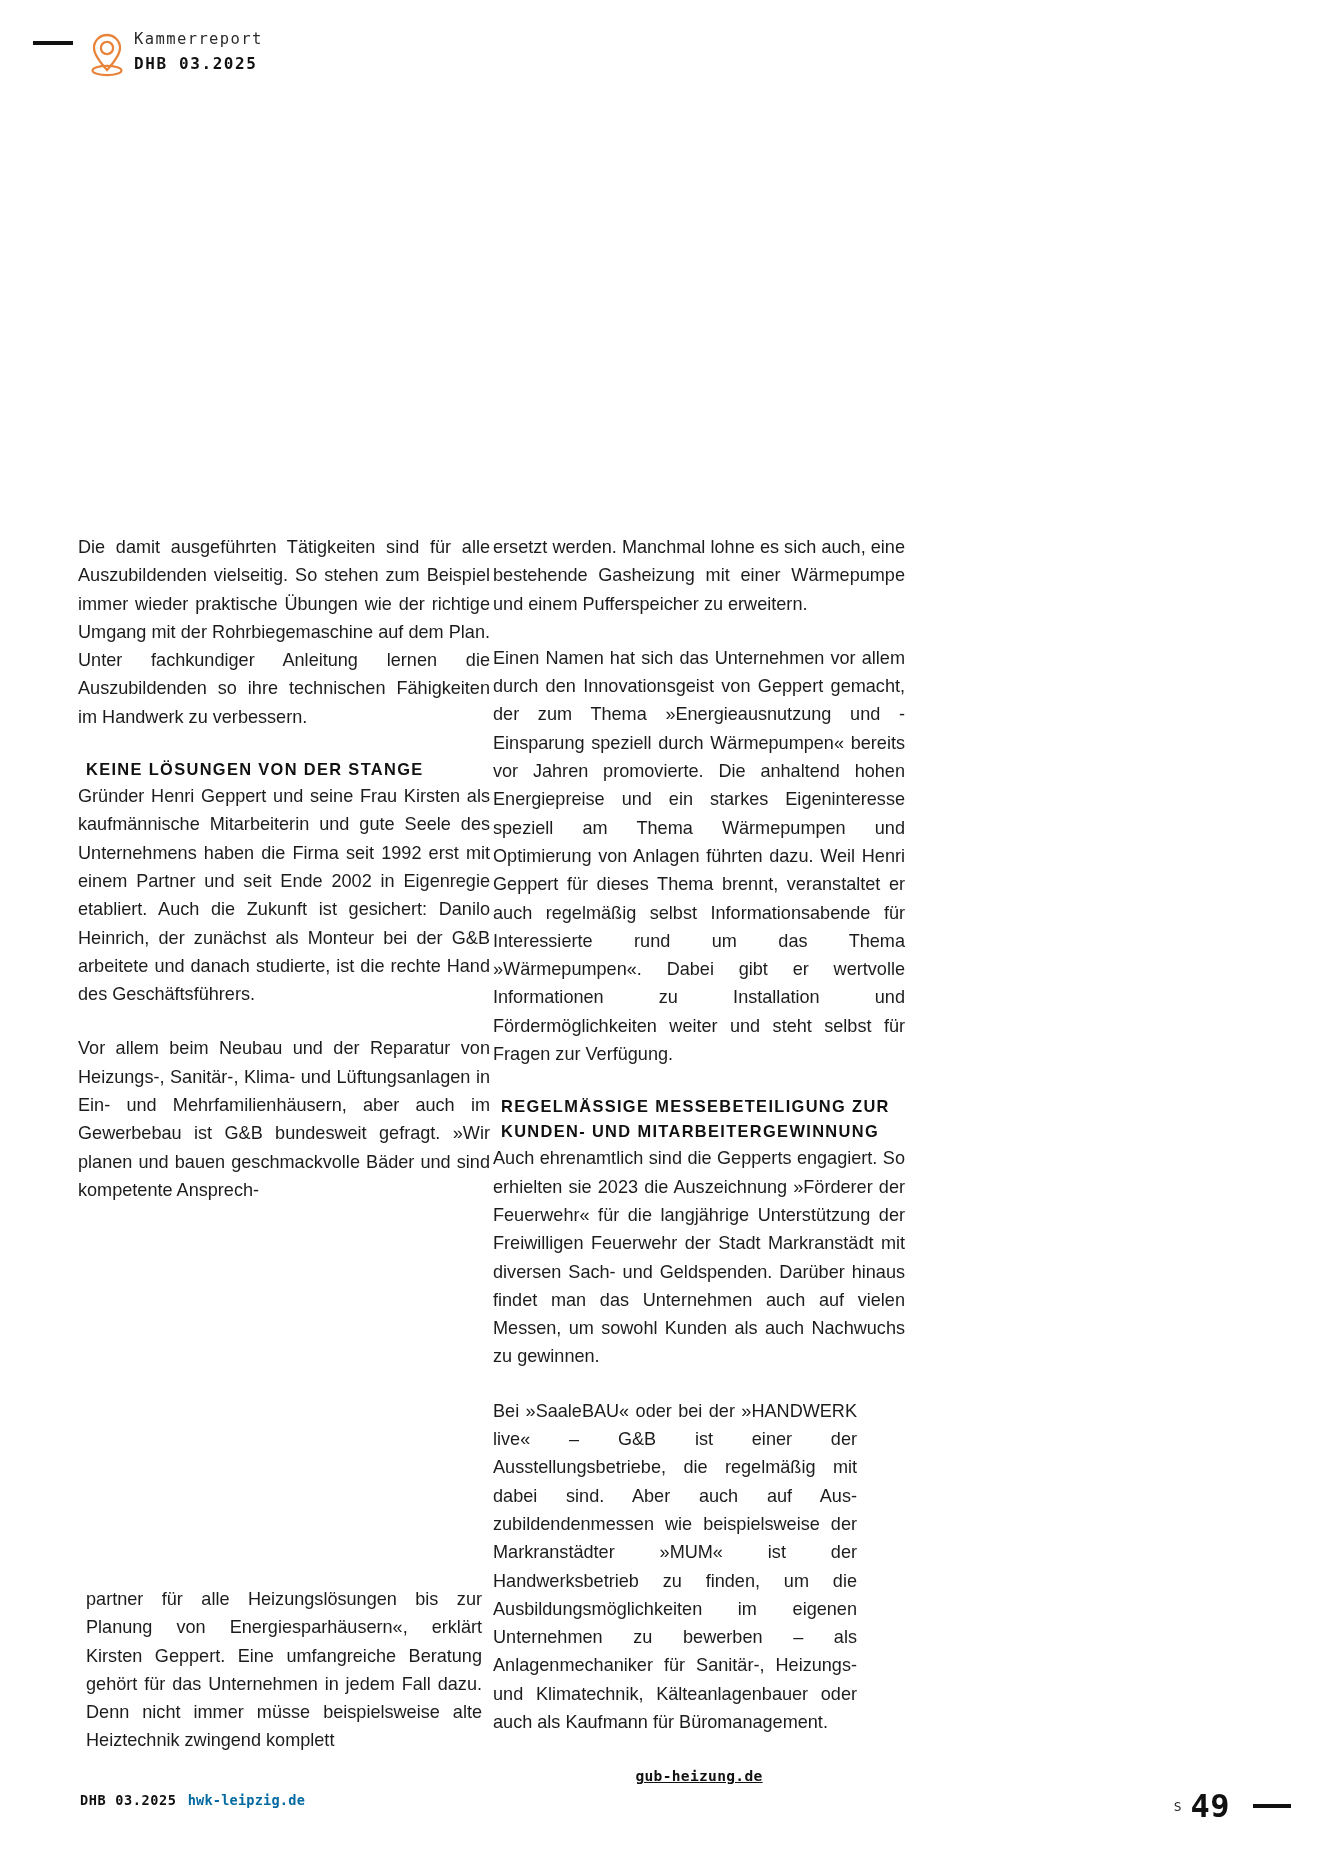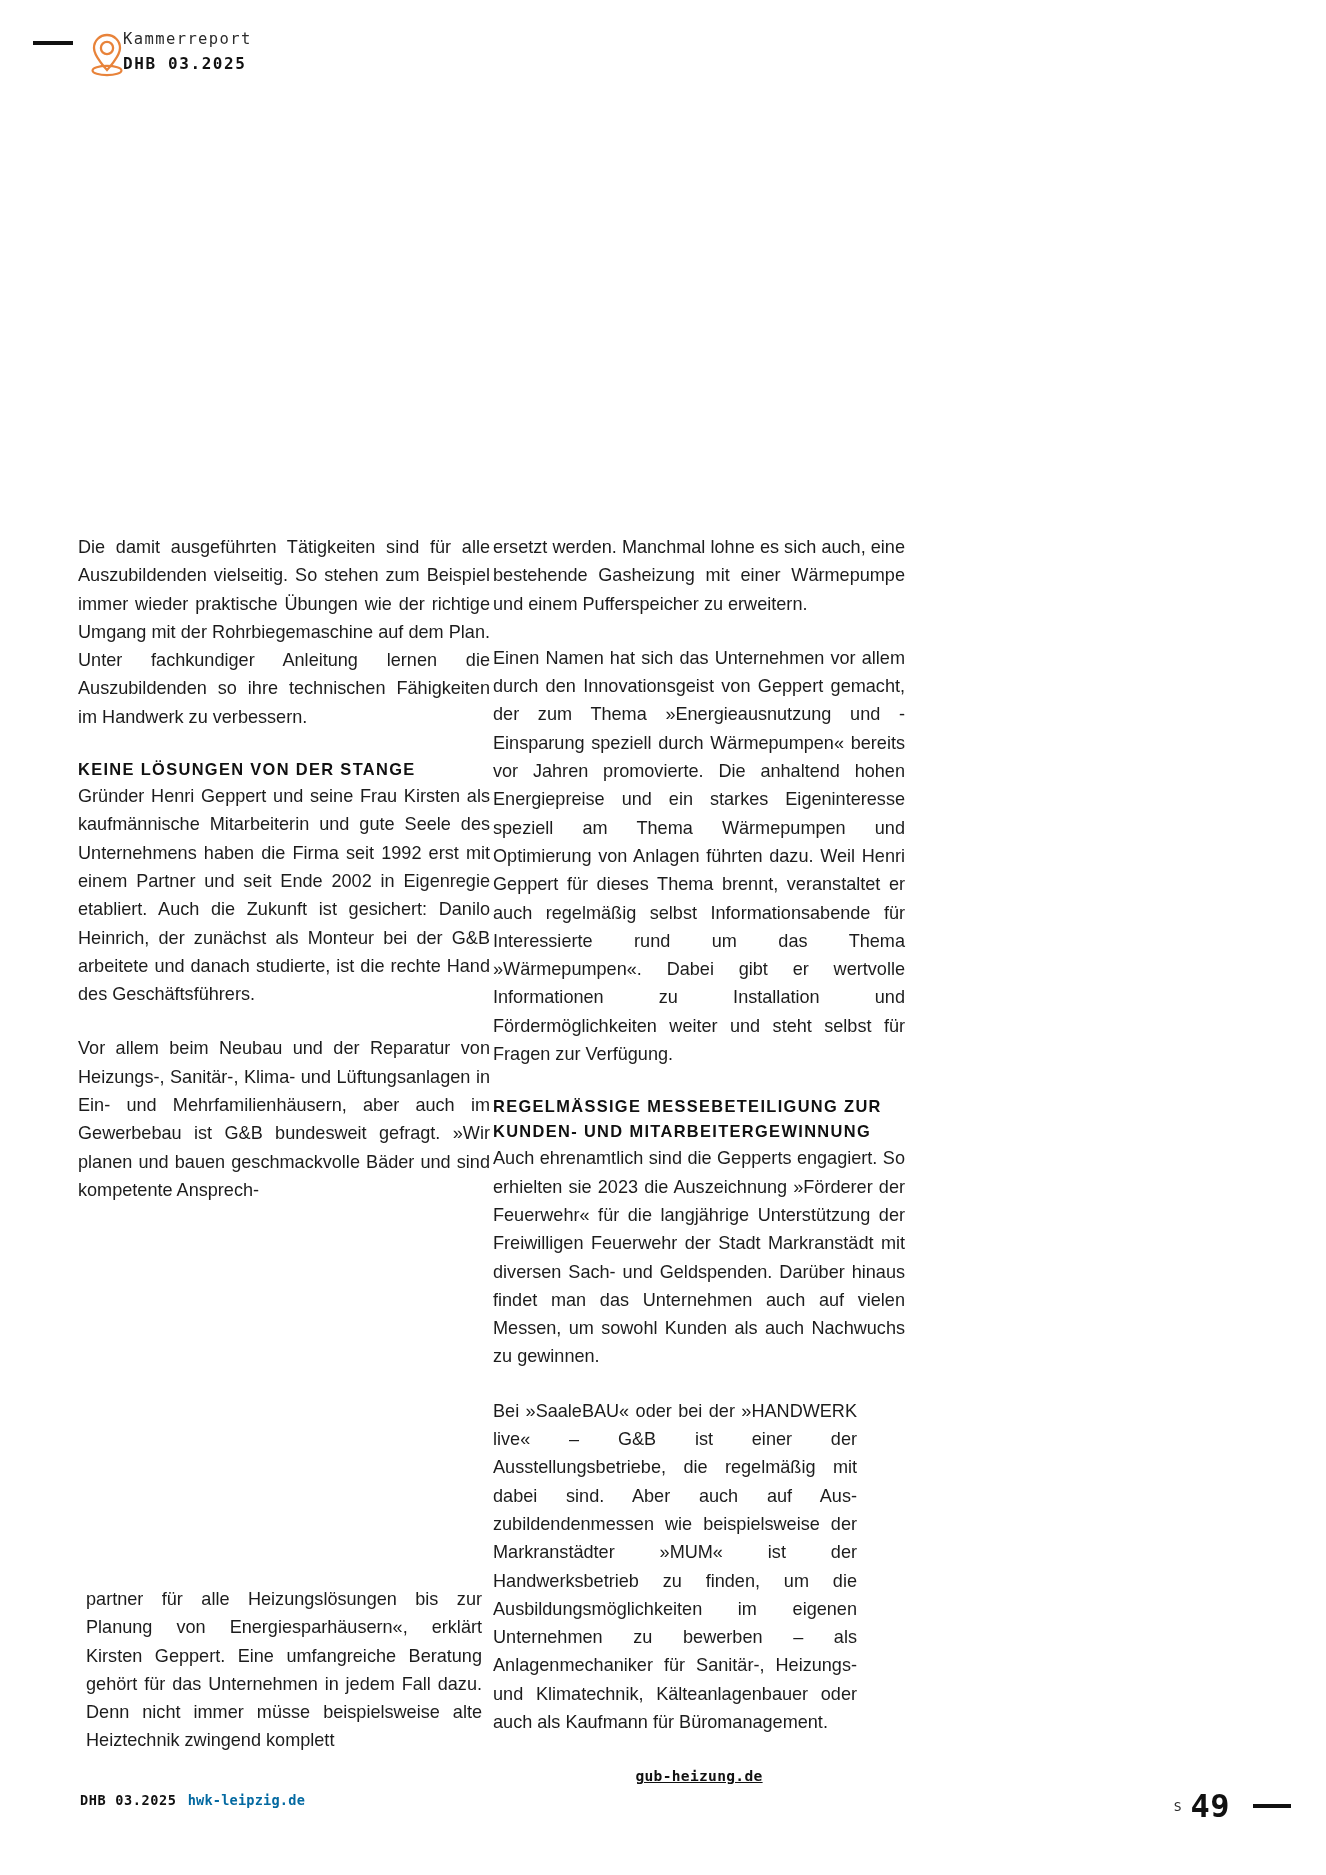--- a/index.html
+++ b/index.html
@@ -40,21 +40,21 @@
   .header-pin {
     position: absolute;
     left: 88px;
     top: 2px;
     width: 38px;
     height: 46px;
   }
 
   .header-text {
     position: absolute;
-    left: 123px;
+    left: 134px;
     top: 0px;
   }
 
   .header-kicker {
     font-family: "DejaVu Sans Mono", monospace;
     font-size: 15.5px;
     letter-spacing: 1.4px;
     color: #2b2b2b;
     line-height: 1.25;
     white-space: nowrap;
@@ -87,21 +87,21 @@
   .col-right { left: 493px; }
 
   .col p {
     margin: 0 0 26px 0;
     hyphens: manual;
   }
 
   .col p:last-child { margin-bottom: 17px; }
 
   h2.section-head {
-    margin: 0 0 0 0;
+    margin: 0 0 0 8px;
     font-size: 16.4px;
     font-weight: bold;
     letter-spacing: 1.35px;
     line-height: 25px;
     text-transform: uppercase;
     text-align: left;
     color: #111111;
   }
 
   

